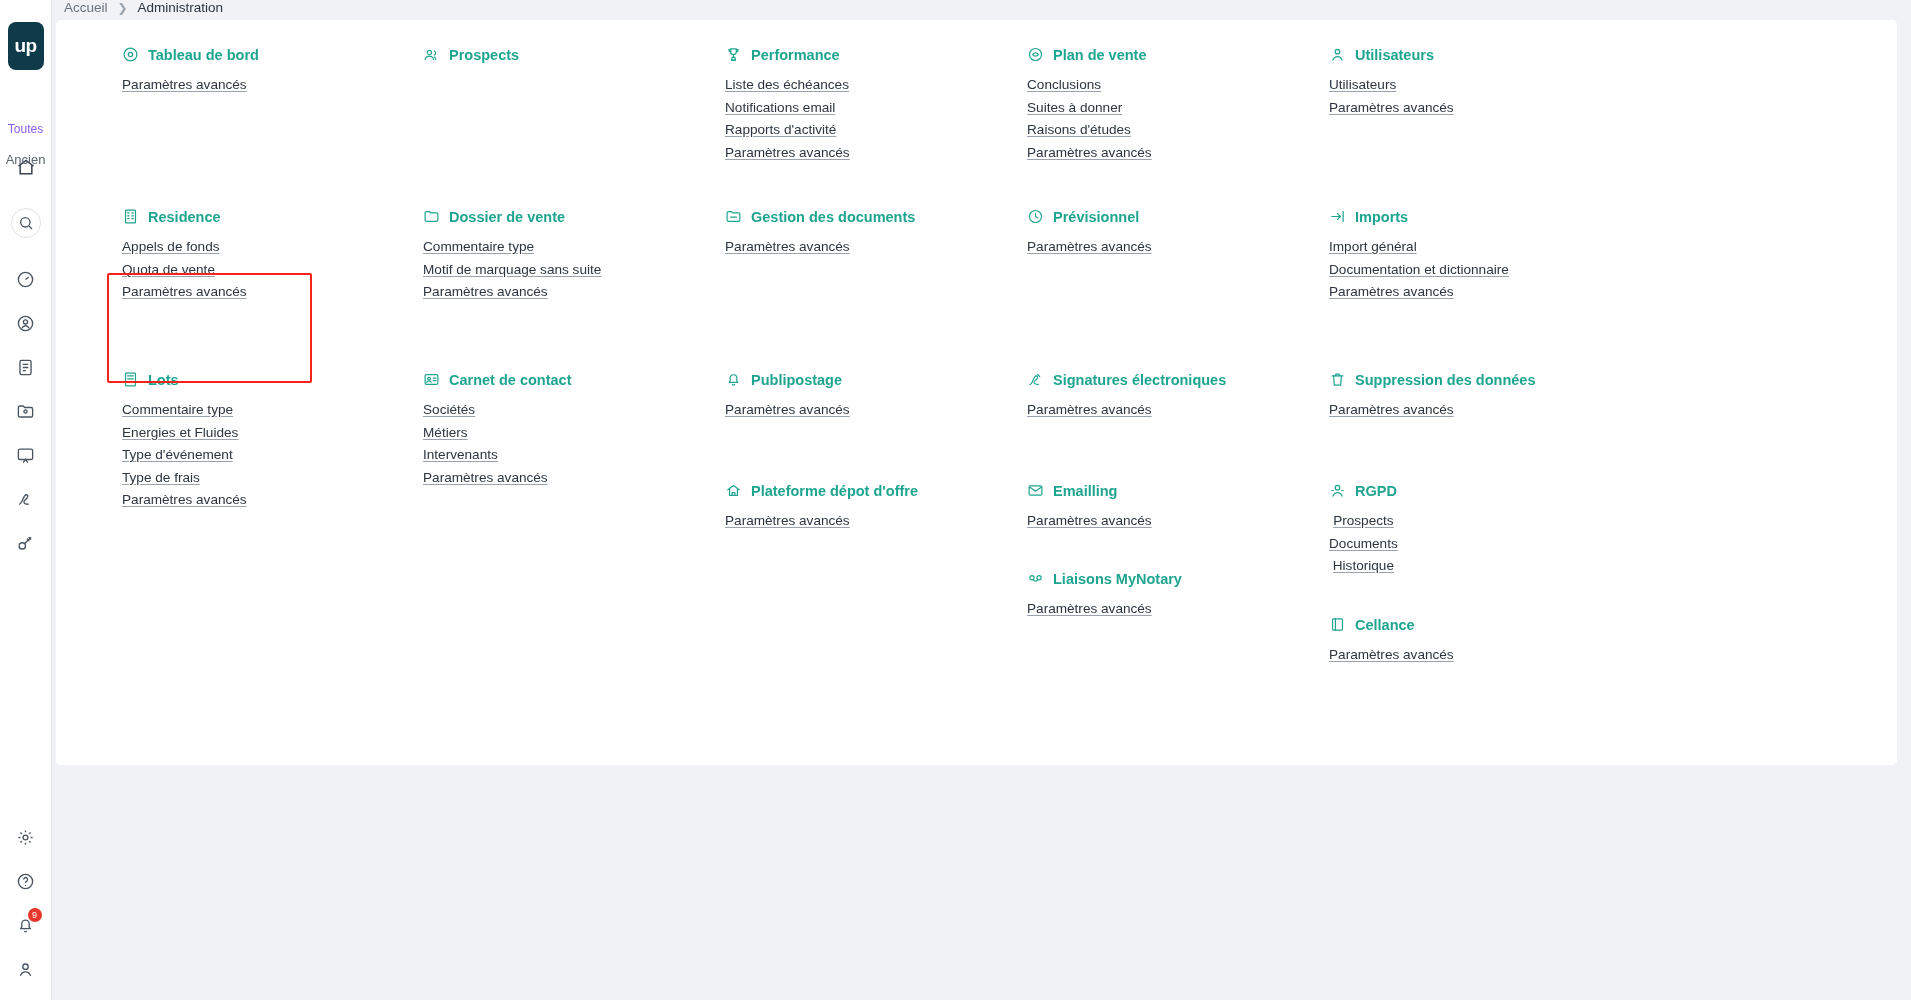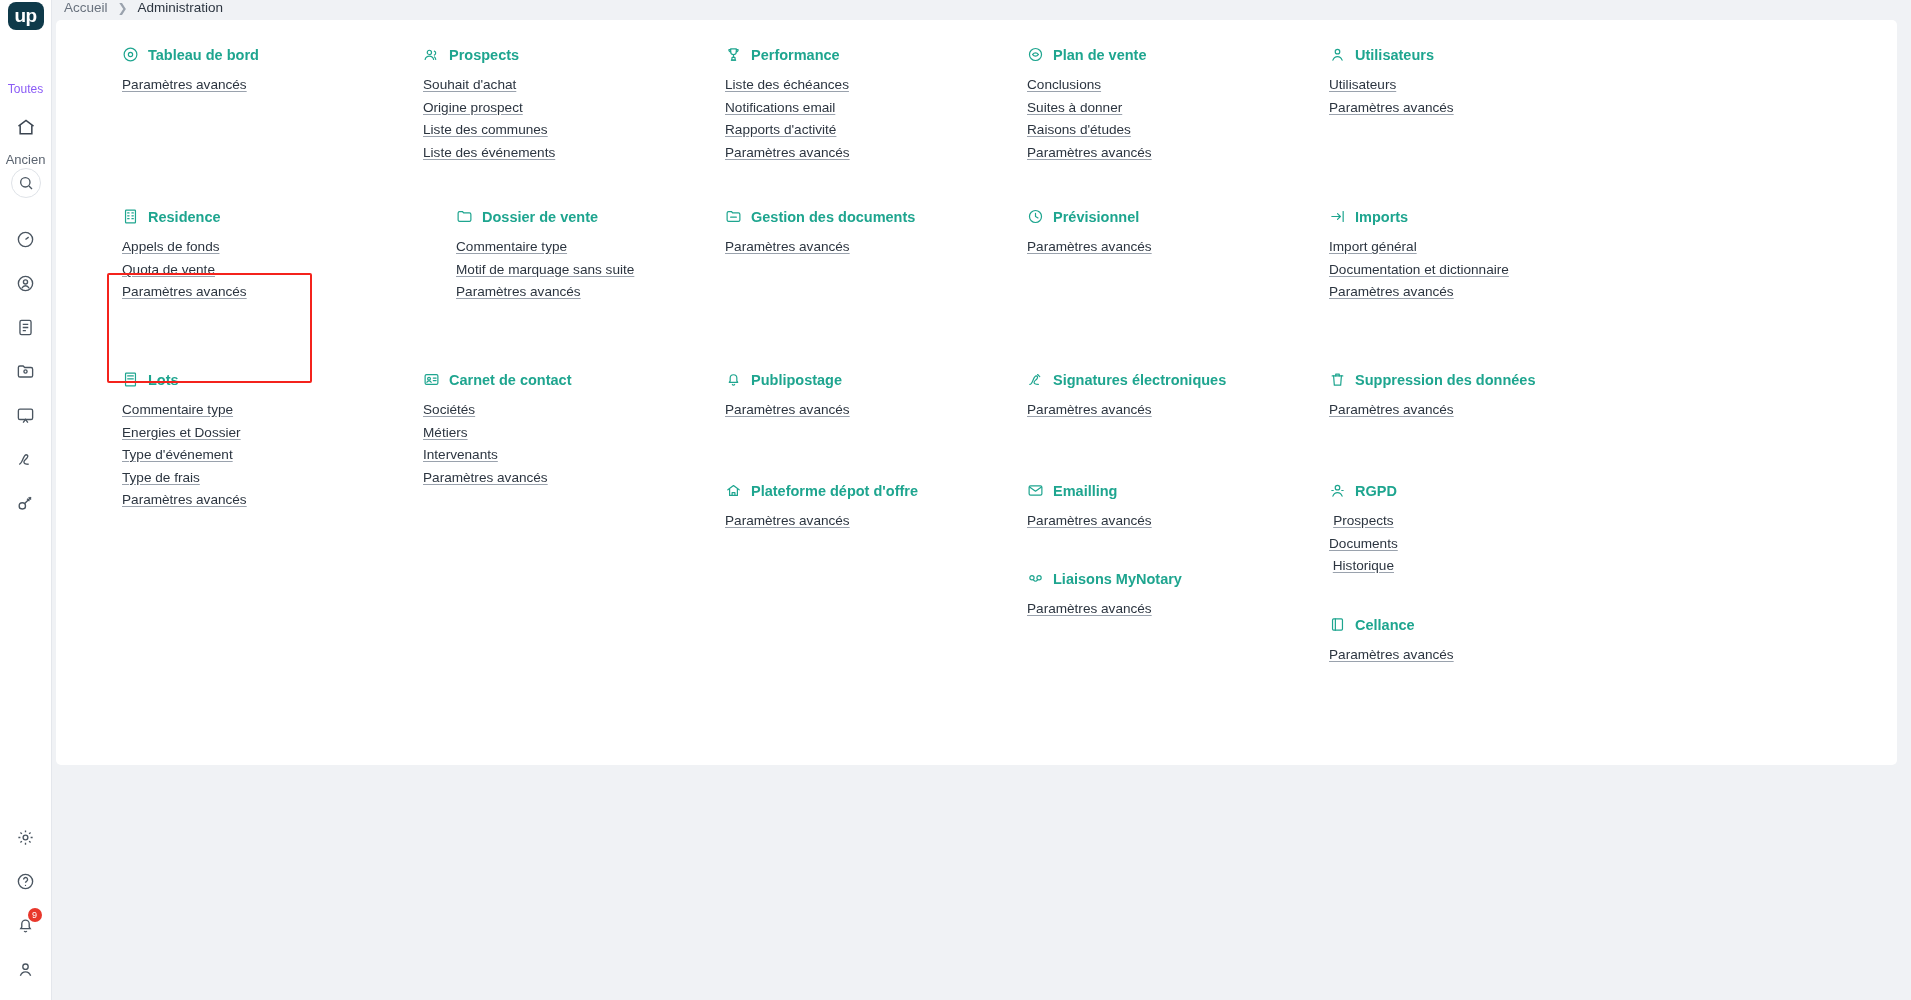--- a/index.html
+++ b/index.html
@@ -21,22 +21,22 @@
     width: 52px;
     background: #ffffff;
     border-right: 1px solid #e4e7ec;
     display: flex;
     flex-direction: column;
     align-items: center;
     flex: 0 0 52px;
     position: relative;
   }
   .logo {
-    width: 36px; height: 28px;
-    margin-top: 2px;
+    width: 36px; height: 48px;
+    margin-top: 22px;
     border-radius: 8px;
     background: #0f3a4a;
     color: #ffffff;
     font-size: 19px;
     font-weight: bold;
     display: flex; align-items: center; justify-content: center;
     letter-spacing: -0.5px;
   }
   .rail-label {
     font-size: 12px;
@@ -287,26 +287,20 @@
               <span class="ico">
                 <svg width="17" height="17" viewBox="0 0 24 24" fill="none" stroke="currentColor" stroke-width="1.7" stroke-linecap="round" stroke-linejoin="round">
                   <circle cx="9" cy="9" r="3"></circle>
                   <path d="M3 19c.9-3 3.2-4.6 6-4.6S14.1 16 15 19"></path>
                   <path d="M16 7.2a3 3 0 010 5.6"></path>
                   <path d="M18 19c-.3-1.6-.9-2.8-1.8-3.7"></path>
                 </svg>
               </span>
               <span>Prospects</span>
             </div>
-            <div class="card-links">
-              <a href="#">Souhait d'achat</a>
-              <a href="#">Origine prospect</a>
-              <a href="#">Liste des communes</a>
-              <a href="#">Liste des événements</a>
-            </div>
           </div>
           <div class="card" style="left: 669px; top: 26px;">
             <div class="card-head">
               <span class="ico">
                 <svg width="17" height="17" viewBox="0 0 24 24" fill="none" stroke="currentColor" stroke-width="1.7" stroke-linecap="round" stroke-linejoin="round">
                   <path d="M8 4h8v4a4 4 0 01-8 0V4z"></path>
                   <path d="M8 5H5.5a2.5 2.5 0 002.5 3"></path>
                   <path d="M16 5h2.5A2.5 2.5 0 0116 8"></path>
                   <path d="M12 12v4"></path>
                   <path d="M9 20h6"></path>
@@ -364,21 +358,21 @@
                 </svg>
               </span>
               <span>Residence</span>
             </div>
             <div class="card-links">
               <a href="#">Appels de fonds</a>
               <a href="#">Quota de vente</a>
               <a href="#">Paramètres avancés</a>
             </div>
           </div>
-          <div class="card" style="left: 367px; top: 188px; margin-left: 33px;">
+          <div class="card" style="left: 367px; top: 188px;">
             <div class="card-head">
               <span class="ico">
                 <svg width="17" height="17" viewBox="0 0 24 24" fill="none" stroke="currentColor" stroke-width="1.7" stroke-linecap="round" stroke-linejoin="round">
                   <path d="M3 7a2 2 0 012-2h4l2 2h8a2 2 0 012 2v8a2 2 0 01-2 2H5a2 2 0 01-2-2V7z"></path>
                 </svg>
               </span>
               <span>Dossier de vente</span>
             </div>
             <div class="card-links">
               <a href="#">Commentaire type</a>
@@ -436,21 +430,21 @@
               <span class="ico">
                 <svg width="17" height="17" viewBox="0 0 24 24" fill="none" stroke="currentColor" stroke-width="1.7" stroke-linecap="round" stroke-linejoin="round">
                   <rect x="5" y="3" width="14" height="18" rx="1"></rect>
                   <path d="M8 7h8M8 11h8M8 15h5"></path>
                 </svg>
               </span>
               <span>Lots</span>
             </div>
             <div class="card-links">
               <a href="#">Commentaire type</a>
-              <a href="#">Energies et Dossier</a>
+              <a href="#">Energies et Fluides</a>
               <a href="#">Type d'événement</a>
               <a href="#">Type de frais</a>
               <a href="#">Paramètres avancés</a>
             </div>
           </div>
           <div class="card" style="left: 367px; top: 351px;">
             <div class="card-head">
               <span class="ico">
                 <svg width="17" height="17" viewBox="0 0 24 24" fill="none" stroke="currentColor" stroke-width="1.7" stroke-linecap="round" stroke-linejoin="round">
                   <rect x="3" y="5" width="18" height="14" rx="2"></rect>

